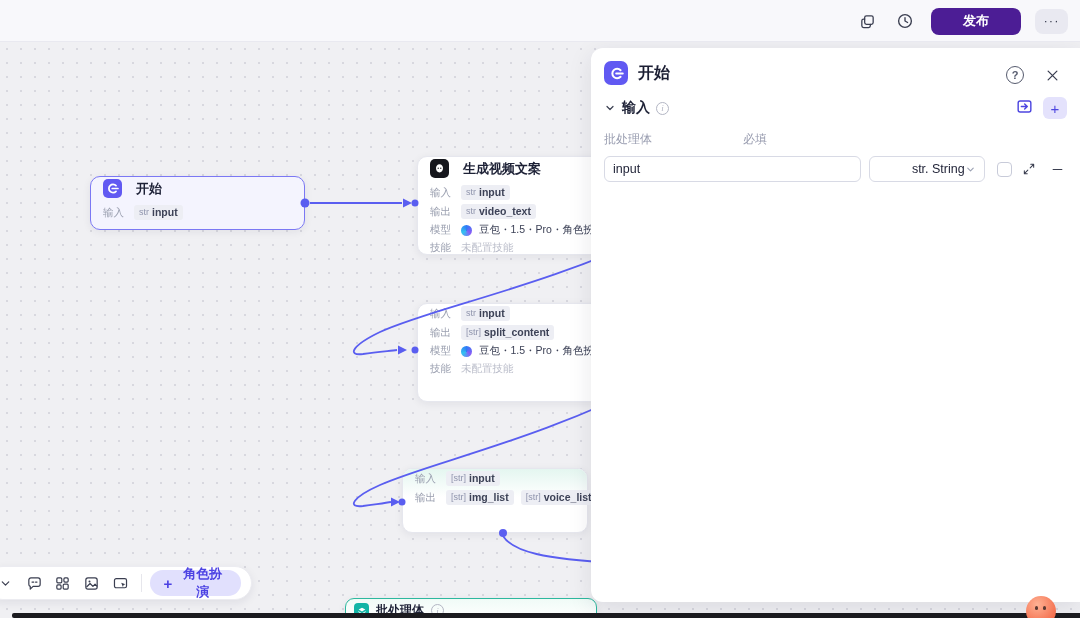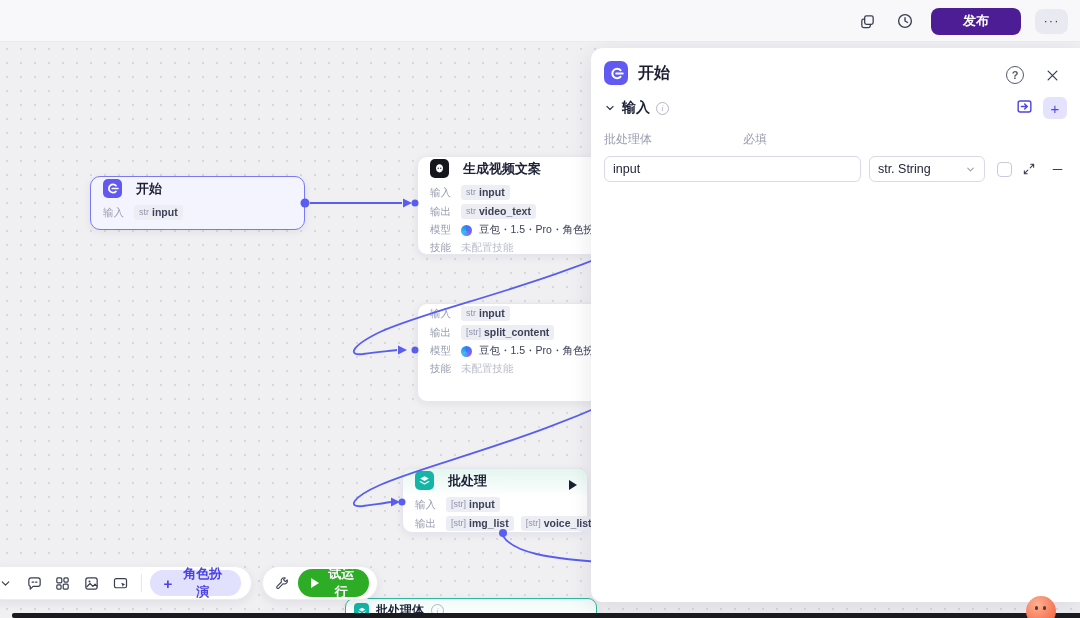--- a/index.html
+++ b/index.html
@@ -71,21 +71,21 @@
   .sec-actions { margin-left:auto; display:flex; align-items:center; gap:8px; }
   .sq-btn { width:24px; height:22px; border-radius:6px; border:none; background:#e4e2fc; color:#4d46e0;
             font-size:15px; line-height:15px; cursor:pointer; }
   .import-btn { width:22px; height:22px; background:transparent; border:none; cursor:pointer; padding:0; }
   .cols { display:flex; padding:2px 13px 4px 13px; font-size:12px; color:#999db0; }
   .col-name { width:266px; } .col-type { width:126px; } .col-req { width:50px;text-align:center; }
   .var-row { display:flex; align-items:center; padding:4px 13px; gap:8px; }
   .inp { width:260px; height:26px; border:1px solid #d8dae5; border-radius:6px; font-size:12.5px; color:#23263a;
          padding:0 8px; background:#fff; outline:none; font-family:inherit; }
   .sel { width:117px; height:26px; border:1px solid #d8dae5; border-radius:6px; background:#fff; display:flex;
-         align-items:center; padding:0 8px; font-size:12.5px; color:#23263a; cursor:pointer; }
+         align-items:center; padding:0 8px; font-size:12.5px; color:#23263a; cursor:pointer;text-align:right; }
   .sel .sv { flex:1; }
   .checkbox { width:15px; height:15px; border:1.5px solid #c8cbd9; border-radius:4px; background:#fff; cursor:pointer; margin-left:4px; }
   .rowicon { width:20px; height:20px; display:flex; align-items:center; justify-content:center; cursor:pointer; }
 
   
   .pill { position:absolute; background:#fff; border:1px solid #ececf1; border-radius:17px;
           box-shadow:0 3px 10px rgba(25,28,60,.08); display:flex; align-items:center; z-index:6; height:34px; }
   .pill-left { left:-14px; top:566px; width:266px; padding:0 10px 0 6px; gap:4px; }
   .pill-right { left:262px; top:566px; width:116px; padding:0 8px; gap:6px; }
   .tool-ic { width:26px; height:26px; display:flex; align-items:center; justify-content:center; cursor:pointer; border-radius:6px; }
@@ -208,30 +208,20 @@
       <span class="mrow-text">豆包・1.5・Pro・角色扮演</span>
     </div>
     <div class="nrow">
       <span class="nlabel">技能</span>
       <span class="skill">未配置技能</span>
     </div>
   </div>
 
   <div class="node node-batch">
     <div class="batch-head-grad"></div>
-    <div class="node-head" style="position:relative;">
-      <span class="nicon teal">
-        <svg width="13" height="13" viewBox="0 0 24 24">
-            <path d="M12 4l8 4.5-8 4.5-8-4.5z" fill="#fff"></path>
-            <path d="M4 14l8 4.5 8-4.5" stroke="#fff" stroke-width="2.2" fill="none" stroke-linejoin="round" stroke-linecap="round"></path>
-          </svg>
-      </span>
-      <span class="node-title">批处理</span>
-      <span class="play-tri"></span>
-    </div>
     <div class="nrow" style="position:relative;">
       <span class="nlabel">输入</span>
       <span class="chip">
           <span class="t">[str]</span>
           <span class="n">input</span>
         </span>
     </div>
     <div class="nrow" style="position:relative;">
       <span class="nlabel">输出</span>
       <span class="chip">
@@ -373,31 +363,20 @@
           <path d="M13 11 l6 2.2 -2.6 1 -1 2.6 z" fill="#3a3e50"></path>
         </svg>
     </span>
     <span class="vdiv"></span>
     <button class="btn-addnode">
       <span style="font-size:15px;">+</span>
       <span>角色扮演</span>
     </button>
   </div>
 
-  <div class="pill pill-right">
-    <span class="tool-ic">
-      <svg width="16" height="16" viewBox="0 0 24 24">
-          <path d="M19.8 7.2 a4.6 4.6 0 0 1 -6.1 5.9 l-6.5 6.5 a1.8 1.8 0 0 1 -2.6 -2.6 l6.5 -6.5 a4.6 4.6 0 0 1 5.9 -6.1 l-2.6 2.6 1.1 1.7 1.7 1.1 z" stroke="#3a3e50" stroke-width="1.6" fill="none" stroke-linejoin="round"></path>
-        </svg>
-    </span>
-    <button class="btn-run">
-      <span class="run-tri"></span>
-      <span>试运行</span>
-    </button>
-  </div>
 
   <div class="dark-strip"></div>
   <div class="mascot">
     <span class="eye" style="left:9px;"></span>
     <span class="eye" style="left:17px;"></span>
   </div>
 
 </div>
 
 </body></html>

